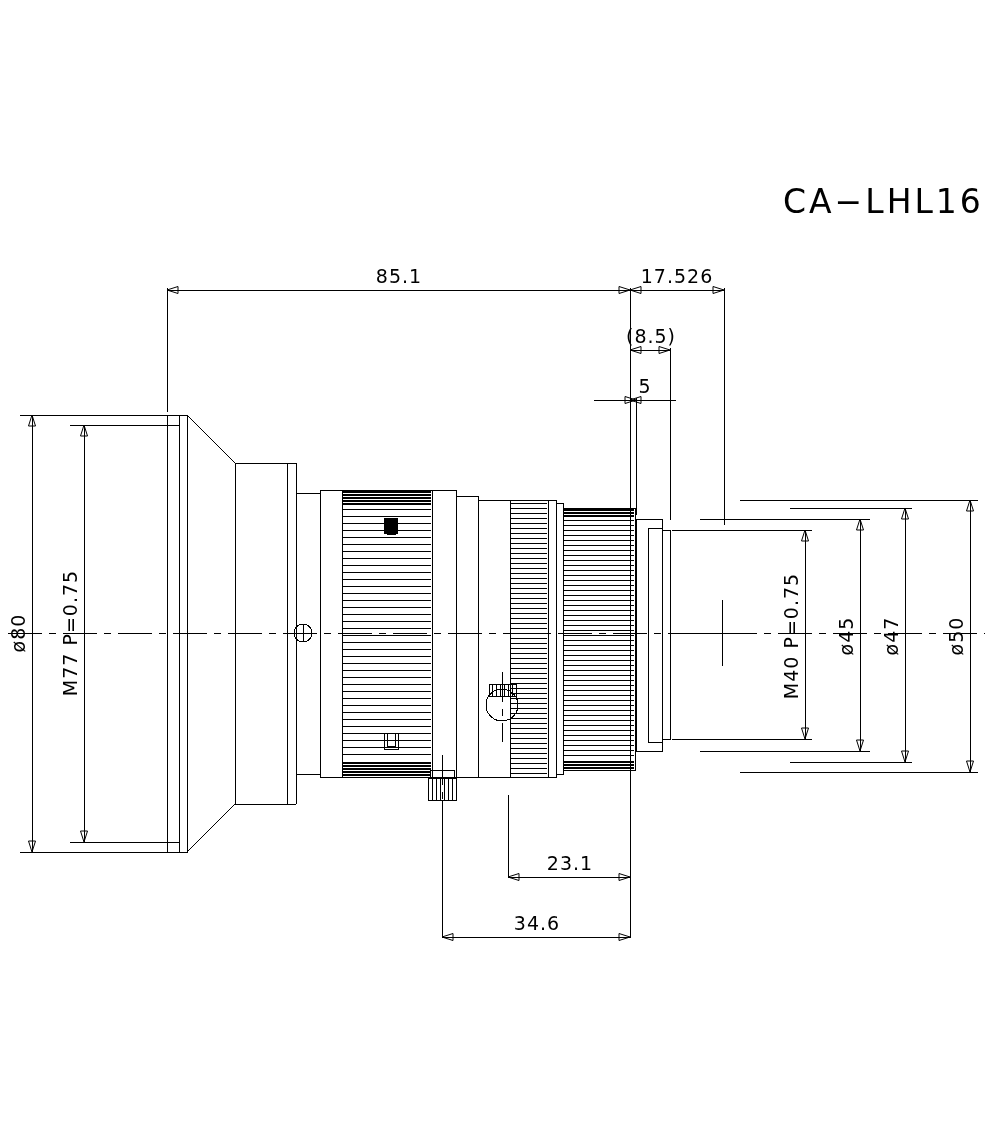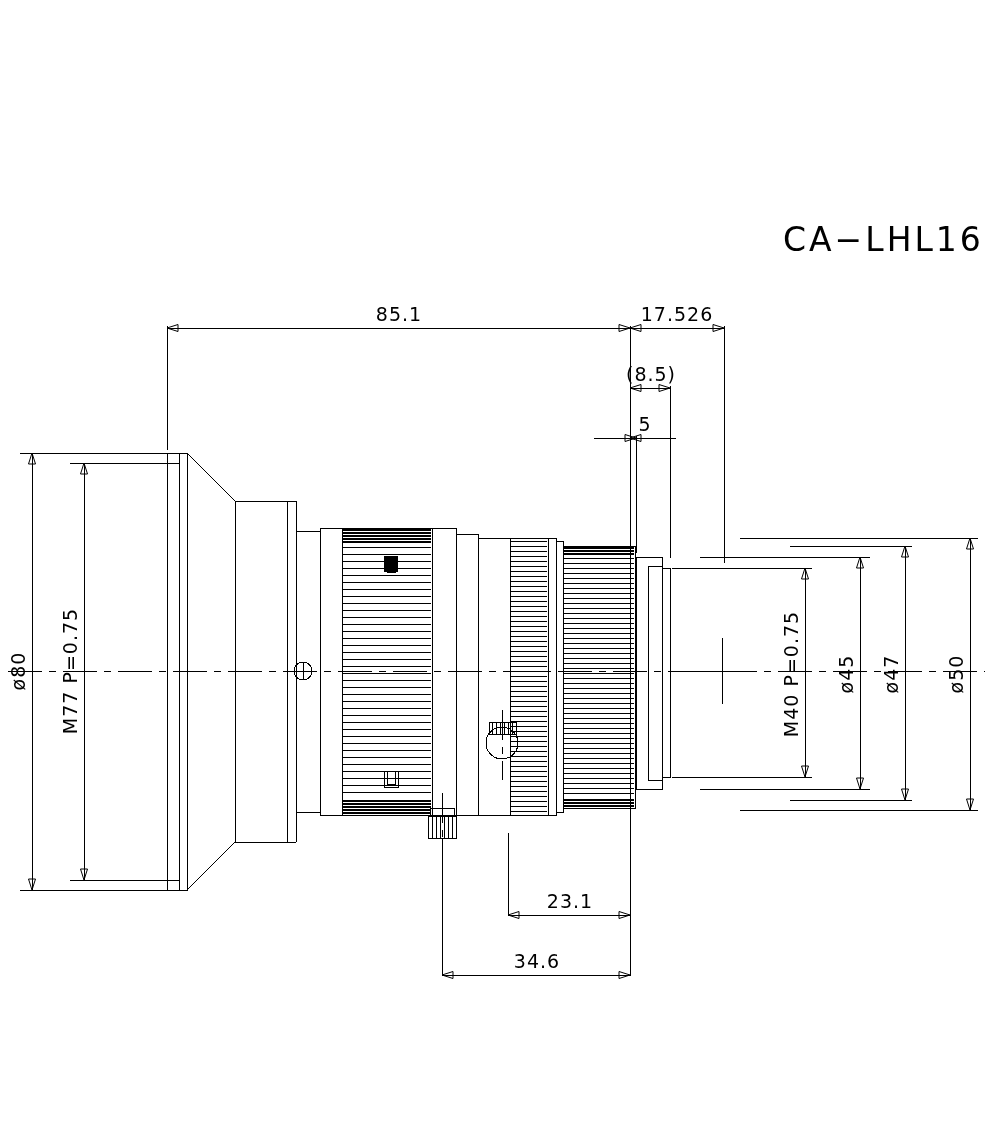--- a/index.html
+++ b/index.html
@@ -12,21 +12,20 @@
     width: 1000px;
     height: 1122px;
     font-family: "Liberation Sans", sans-serif;
     overflow: hidden;
     position: relative;
   }
   #drawing-root {
     position: relative;
     width: 1000px;
     height: 796px;
-    margin-top: 38px;
   }
   svg#cad {
     position: absolute;
     top: 0;
     left: 0;
     width: 1000px;
     height: 1122px;
     display: block;
   }
   .ln { stroke: #000; fill: none; stroke-width: 1; shape-rendering: crispEdges; }

